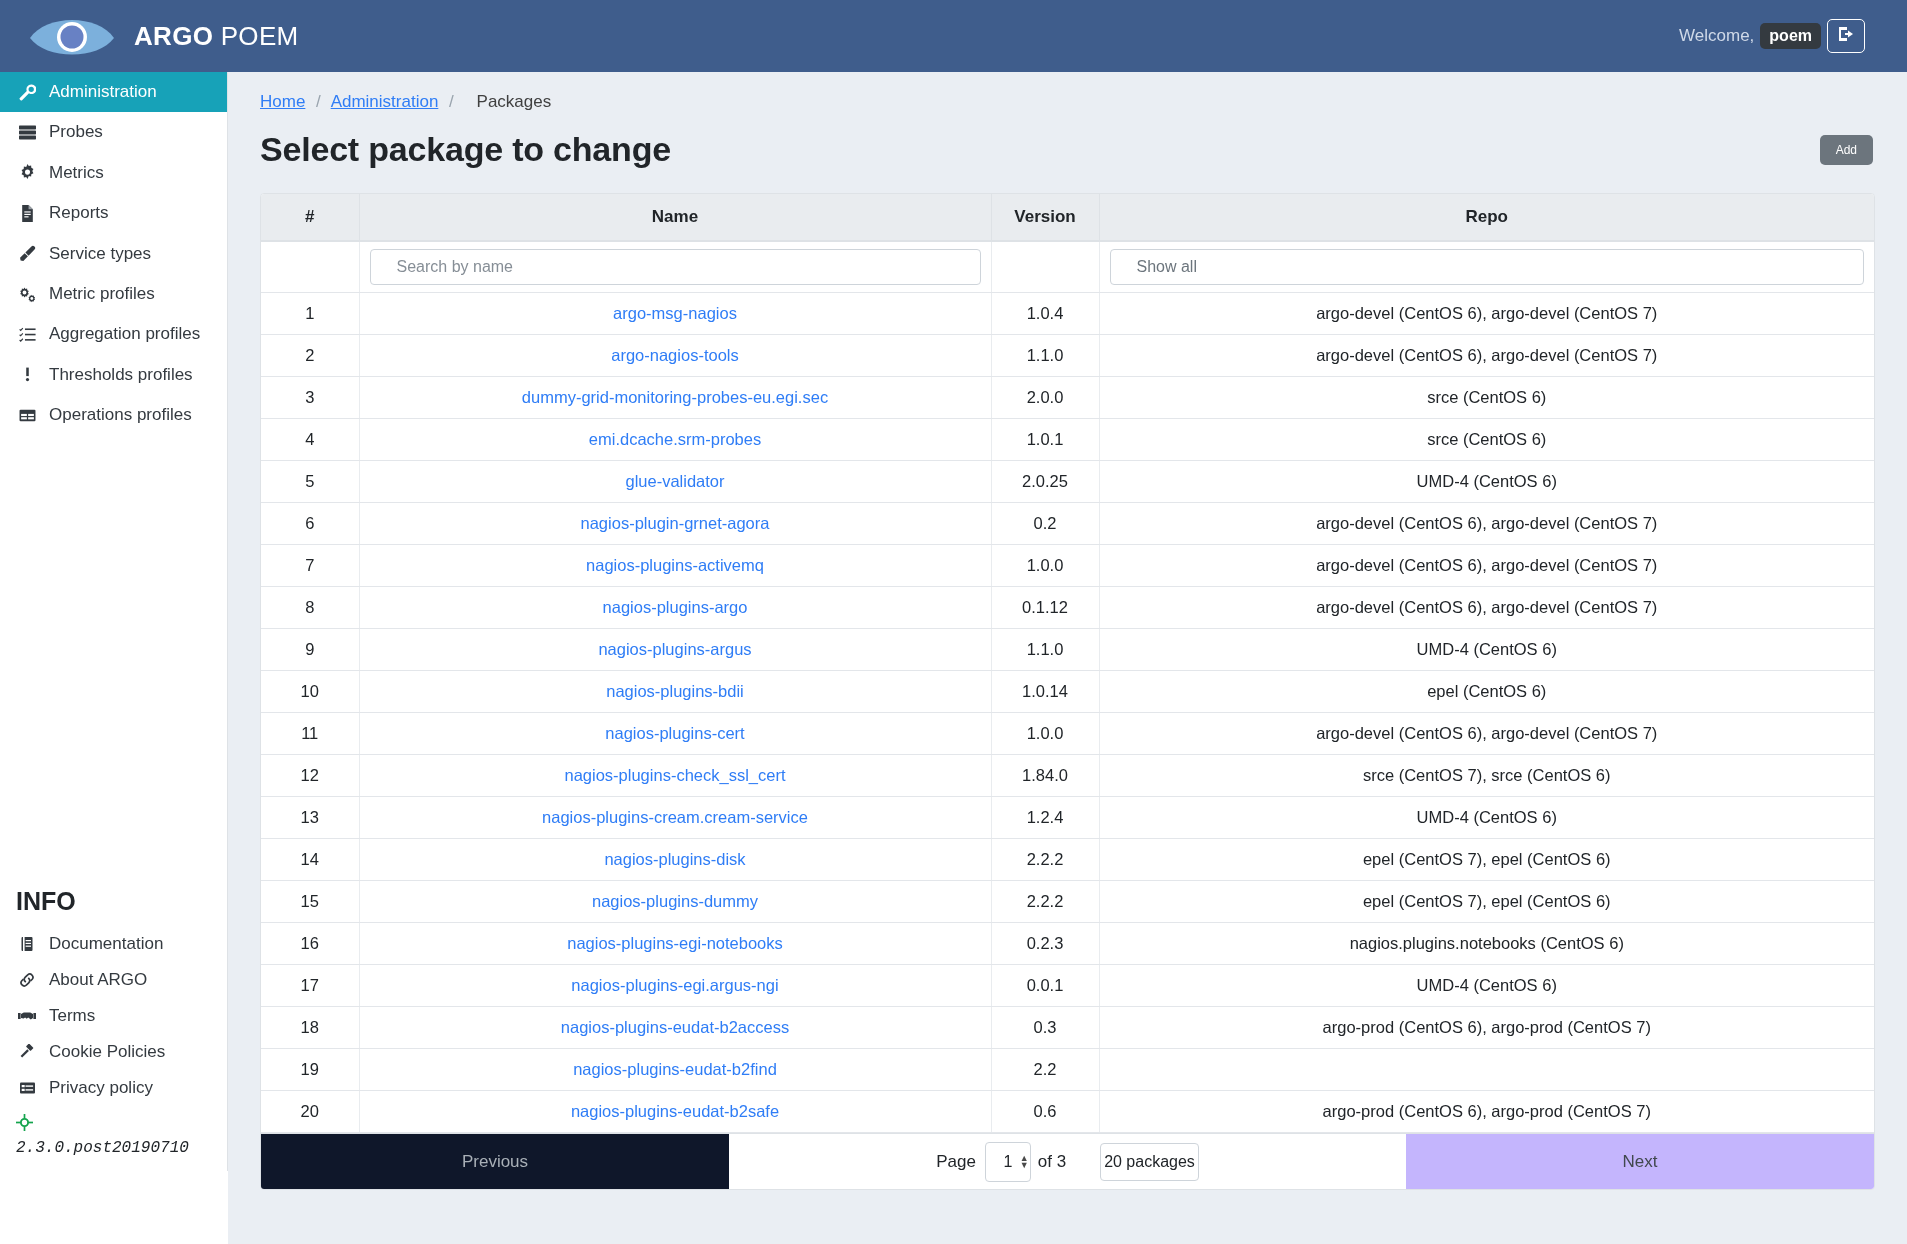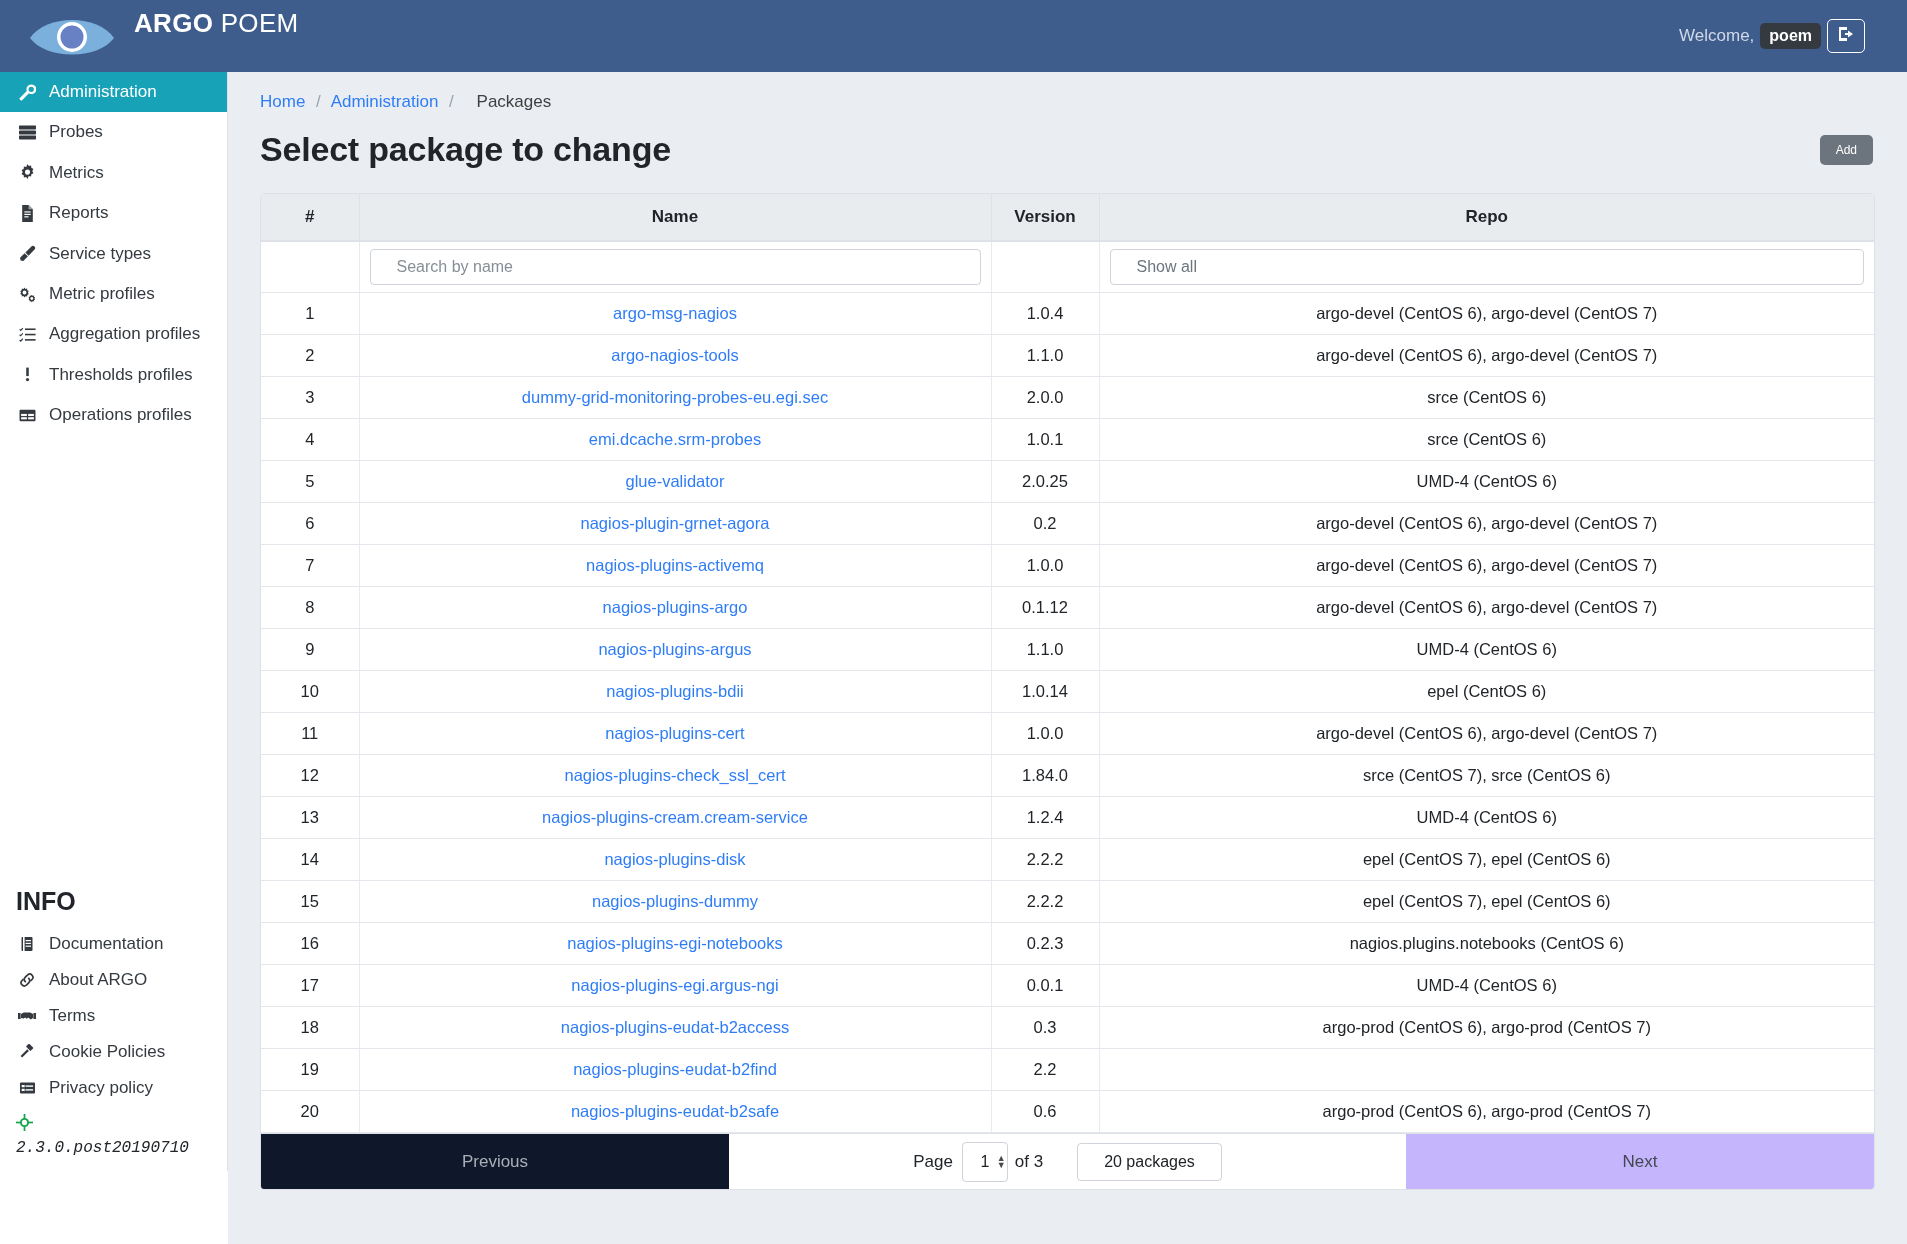--- a/index.html
+++ b/index.html
@@ -14,21 +14,21 @@
 
   
   .topbar {
     height: 72px;
     background: #3F5D8C;
     display: flex;
     align-items: center;
     padding: 0 24px 0 28px;
     position: relative;
   }
-  .brand { display: flex; gap: 18px; }
+  .brand { display: flex; align-items: center; gap: 18px; }
   .eye-logo { width: 88px; height: 56px; display:block; }
   .brand-text {
     color: #ffffff;
     font-size: 26px;
     letter-spacing: .3px;
     font-weight: 300;
   }
   .brand-text b { font-weight: 700; }
   .topbar-right {
     margin-left: auto;
@@ -117,21 +117,21 @@
     display: flex;
     flex-direction: column;
     min-width: 0;
     overflow: hidden;
   }
   .breadcrumb {
     padding: 20px 0 0 32px;
     font-size: 17px;
     color: #6c757d;
   }
-  .breadcrumb a { color: #2f7df6; }
+  .breadcrumb a { color: #2f7df6; text-decoration: underline; }
   .breadcrumb .sep { color: #9aa4ae; margin: 0 6px; }
   .crumb-current { color: #404040; margin-left: 12px; }
 
   .page-head {
     display: flex; align-items: center;
     padding: 18px 34px 0 32px;
   }
   .page-title {
     font-size: 34px;
     font-weight: 700;
@@ -247,21 +247,21 @@
     padding-right: 2px;
   }
   .spinner {
     display: inline-flex; flex-direction: column; justify-content: center;
     margin-left: -20px; pointer-events: auto;
   }
   .spinner span { font-size: 9px; line-height: 7px; color: #4a4a4a; cursor: pointer; }
   .pkg-count {
     border: 1px solid #ced4da;
     border-radius: 4px;
-    padding: 9px 26px;
+    padding: 9px 3px;
     font-size: 16px;
     color: #212529;
     background: #fff;
   }
 </style>
 </head>
 <body>
 
 <div class="topbar">
   <div class="brand">

